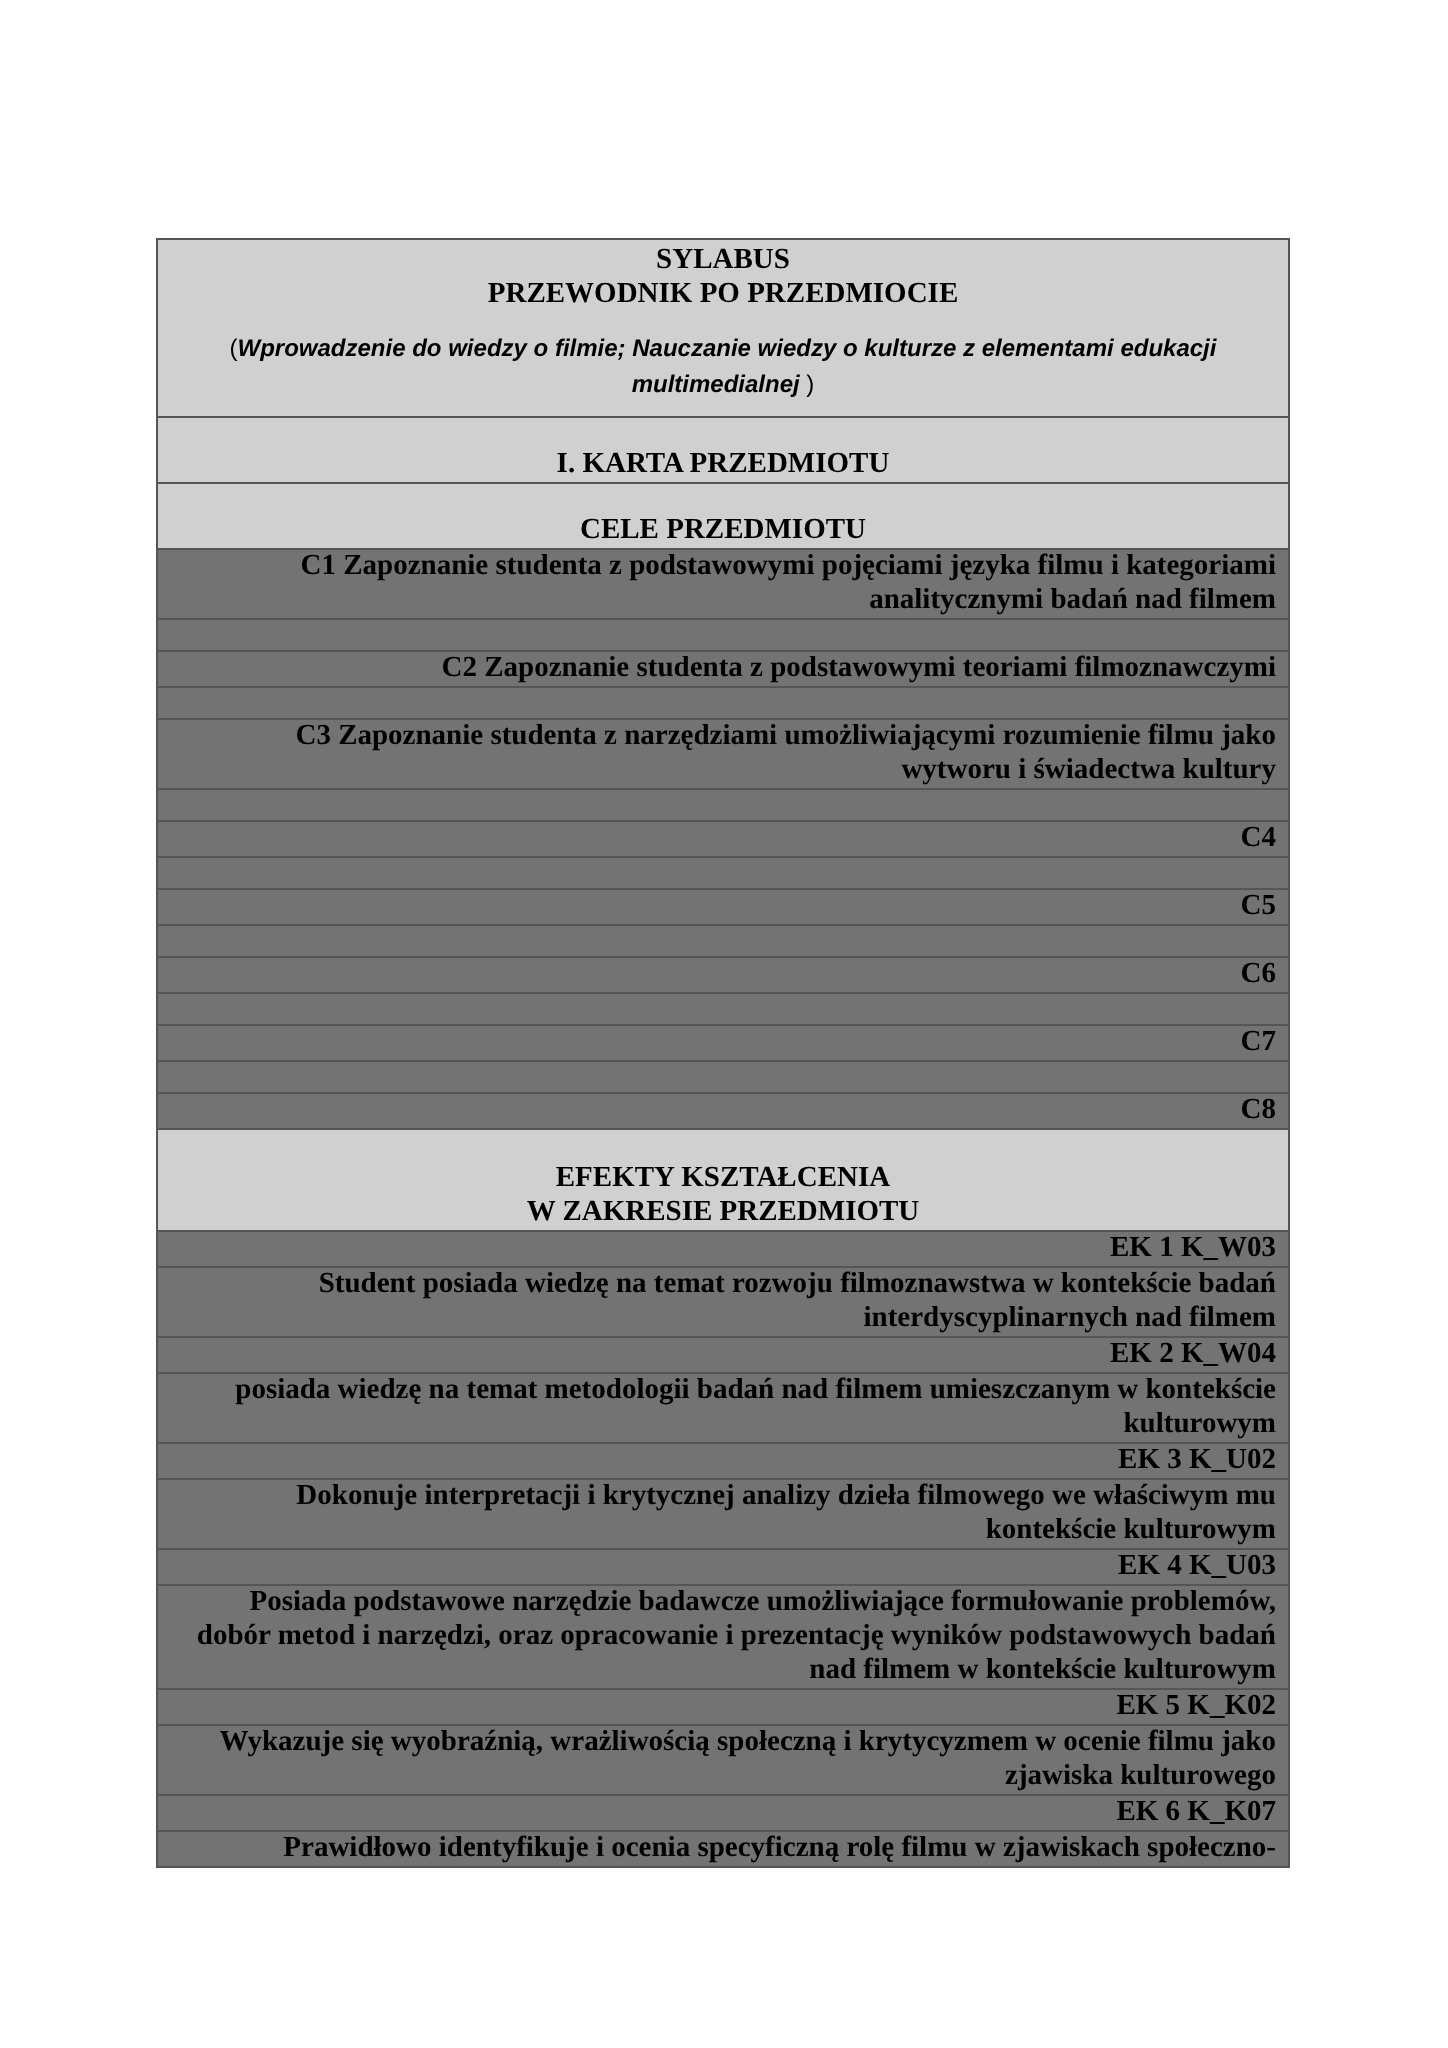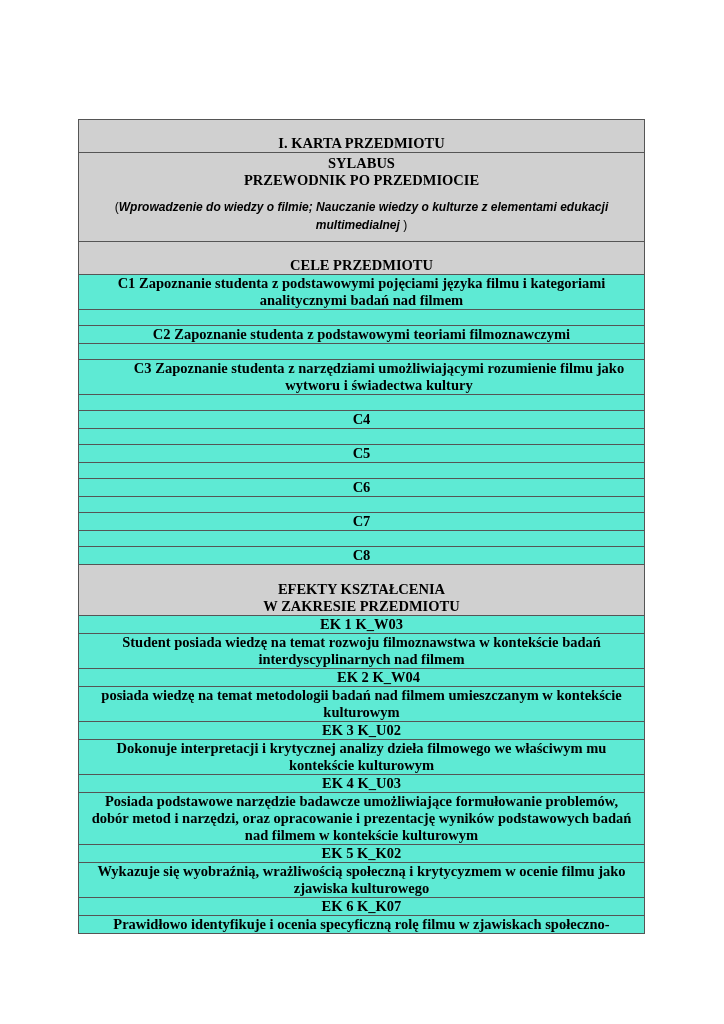--- a/index.html
+++ b/index.html
@@ -32,22 +32,22 @@
       font-weight: bold;
       font-size: 14.5px;
       line-height: 17px;
       vertical-align: bottom;
     }
     td.gray {
       background: #d0d0d0;
       text-align: center;
     }
     td.white {
-      background: #5eead4;
-      text-align: center;
+      background: #737373;
+      text-align: right;
     }
     td.spacer { height: 15px; }
     .title-line {
       display: block;
       text-align: center;
     }
     .subtitle {
       display: block;
       font-family: "Liberation Sans", "DejaVu Sans", sans-serif;
       font-weight: normal;
@@ -59,29 +59,29 @@
     .subtitle i { font-weight: bold; }
   </style>
 </head>
 <body>
 
 <div class="page">
   <table class="syl">
     <tbody>
 
       <tr>
-        <td class="gray" style="height:32px;">I. KARTA PRZEDMIOTU</td>
-      </tr>
-
-      <tr>
         <td class="gray" style="height:86px; vertical-align:top; padding-top:2px;">
           <span class="title-line">SYLABUS</span>
           <span class="title-line">PRZEWODNIK PO PRZEDMIOCIE</span>
           <span class="subtitle"><span>(</span><i>Wprowadzenie do wiedzy o filmie; Nauczanie wiedzy o kulturze z elementami edukacji multimedialnej</i><span> )</span></span>
         </td>
+      </tr>
+
+      <tr>
+        <td class="gray" style="height:32px;">I. KARTA PRZEDMIOTU</td>
       </tr>
 
       <tr>
         <td class="gray" style="height:32px;">CELE PRZEDMIOTU</td>
       </tr>
 
       <tr>
         <td class="white" style="height:34px;">C1 Zapoznanie studenta z podstawowymi pojęciami języka filmu i kategoriami analitycznymi badań nad filmem</td>
       </tr>
       <tr>

